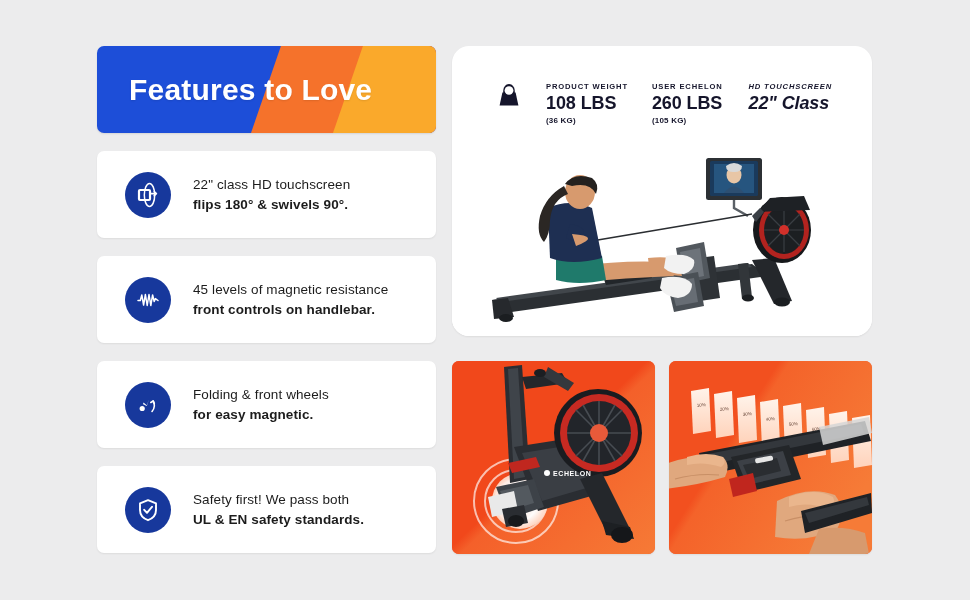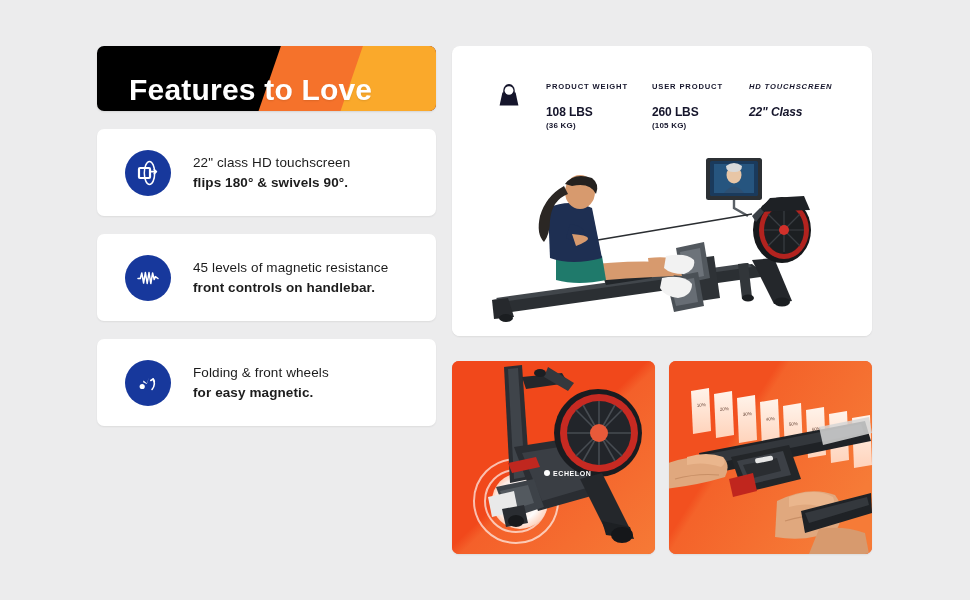--- a/index.html
+++ b/index.html
@@ -23,24 +23,24 @@
   
   .left-col {
     position: absolute;
     left: 97px;
     top: 46px;
     width: 339px;
   }
 
   .features-header {
     position: relative;
-    height: 65px;
+    height: 87px;
     border-radius: 7px;
     overflow: hidden;
-    background: #000000;
+    background: #1d4ed8;
     box-shadow: 0 1px 2px rgba(0,0,0,0.10);
   }
   .band-orange {
     position: absolute;
     top: -6px;
     left: 186px;
     width: 230px;
     height: 104px;
     background: #f5722b;
     transform: skewX(-19deg);
@@ -103,21 +103,21 @@
   .feature-text .l2 { display: block; font-weight: bold; }
 
   
   .specs-panel {
     position: absolute;
     left: 452px;
     top: 46px;
     width: 420px;
     height: 290px;
     background: #ffffff;
-    border-radius: 8px;
+    border-radius: 17px;
     box-shadow: 0 1px 2px rgba(0,0,0,0.07);
     overflow: hidden;
   }
   .specs-row {
     position: absolute;
     left: 0; top: 22px;
     width: 420px;
     height: 62px;
     display: flex;
     align-items: flex-start;
@@ -132,24 +132,24 @@
   .spec-b2 { margin-left: 24px; }
   .spec-b3 { margin-left: 26px; font-style: italic; }
   .spec-label {
     font-size: 7.6px;
     font-weight: bold;
     letter-spacing: 0.85px;
     color: #15152b;
     white-space: nowrap;
   }
   .spec-value {
-    font-size: 12px;
+    font-size: 18px;
     font-weight: bold;
     color: #15152b;
-    margin-top: 14px;
+    margin-top: 2px;
     white-space: nowrap;
     letter-spacing: -0.1px;
   }
   .spec-sub {
     font-size: 8px;
     font-weight: bold;
     color: #15152b;
     margin-top: 2px;
     letter-spacing: 0.2px;
     white-space: nowrap;
@@ -223,20 +223,32 @@
           <path d="M19 21.5 C21.6 18.4 21.9 14.2 20.2 11.0" fill="none" stroke="#ffffff" stroke-width="1.6" stroke-linecap="round"></path>
           <path d="M20.2 11.0 l-2.4 1.5 M20.2 11.0 l1.1 2.6" fill="none" stroke="#ffffff" stroke-width="1.6" stroke-linecap="round"></path>
         </svg>
       </div>
       <div class="feature-text">
         <span>Folding &amp; front wheels</span>
         <span class="l2">for easy magnetic.</span>
       </div>
     </div>
 
+    <div class="feature-card">
+      <div class="feature-icon">
+        <svg width="30" height="30" viewBox="0 0 30 30">
+          <path d="M15 5.2 L23 8.4 V15 C23 20 19.4 23.6 15 25.2 C10.6 23.6 7 20 7 15 V8.4 Z" fill="none" stroke="#ffffff" stroke-width="1.9" stroke-linejoin="round"></path>
+          <path d="M11.2 14.8 L14 17.8 L19 11.8" fill="none" stroke="#ffffff" stroke-width="1.9" stroke-linecap="round" stroke-linejoin="round"></path>
+        </svg>
+      </div>
+      <div class="feature-text">
+        <span>Safety first! We pass both</span>
+        <span class="l2">UL &amp; EN safety standards.</span>
+      </div>
+    </div>
 
   </div>
 
   <div class="specs-panel">
 
     <div class="specs-row">
 
       <div class="weight-icon">
         <svg width="30" height="32" viewBox="0 0 30 32">
           <path d="M9.2 13.5 C9.2 9.2 11.6 6 15 6 C18.4 6 20.8 9.2 20.8 13.5 L20.8 15 L9.2 15 Z" fill="#15152b"></path>
@@ -246,21 +258,21 @@
         </svg>
       </div>
 
       <div class="spec-block spec-b1">
         <div class="spec-label">PRODUCT WEIGHT</div>
         <div class="spec-value">108 LBS</div>
         <div class="spec-sub">(36 KG)</div>
       </div>
 
       <div class="spec-block spec-b2">
-        <div class="spec-label">USER PRODUCT</div>
+        <div class="spec-label">USER ECHELON</div>
         <div class="spec-value">260 LBS</div>
         <div class="spec-sub">(105 KG)</div>
       </div>
 
       <div class="spec-block spec-b3">
         <div class="spec-label">HD TOUCHSCREEN</div>
         <div class="spec-value">22" Class</div>
         <div class="spec-sub"></div>
       </div>
 

